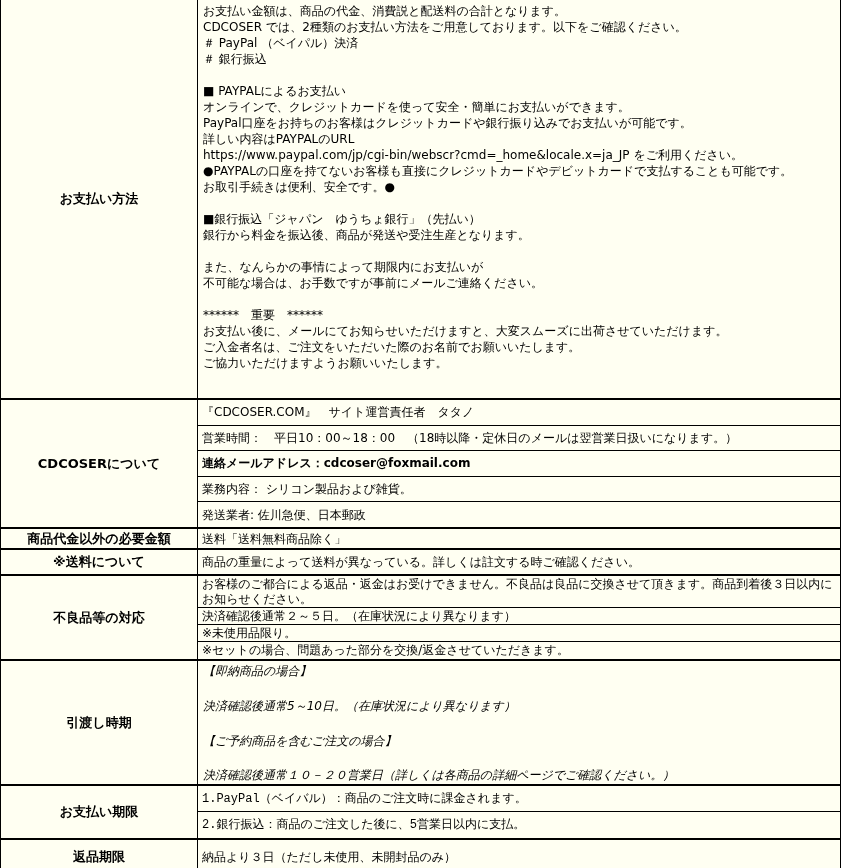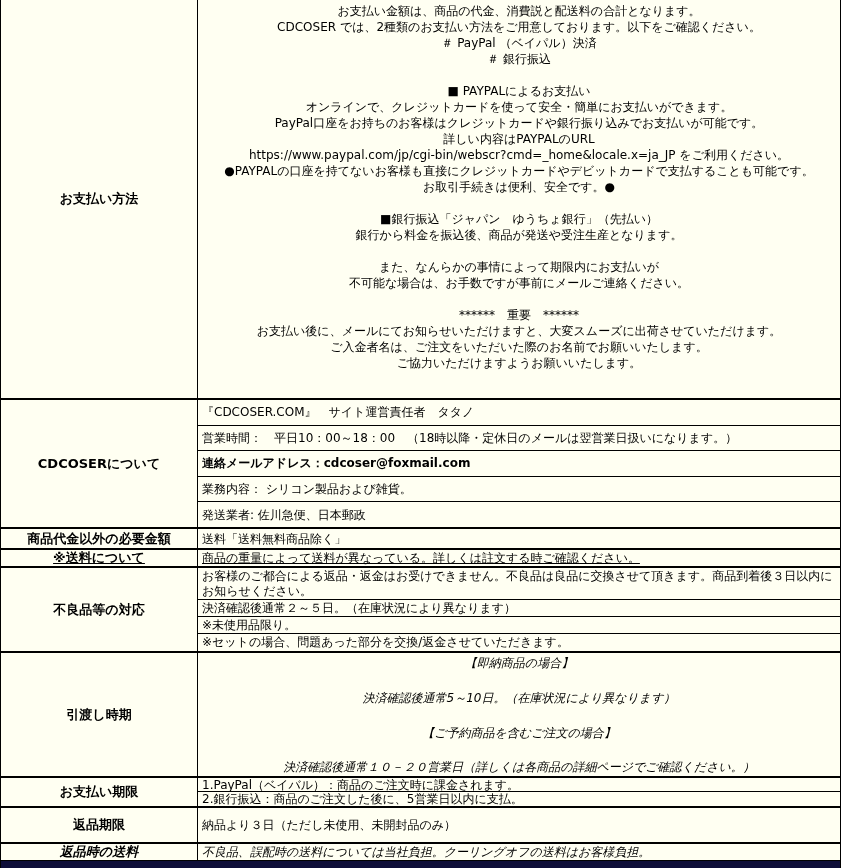--- a/index.html
+++ b/index.html
@@ -35,21 +35,21 @@
     padding: 2px;
     box-sizing: border-box;
   }
   .ccell {
     flex: 1;
     min-width: 0;
     font-size: 12px;
     box-sizing: border-box;
   }
   
-  .lines { padding: 3px 5px; text-align: center; }
+  .lines { padding: 3px 5px; }
   .line {
     line-height: 16px;
     min-height: 16px;
     white-space: pre-wrap;
     word-break: break-all;
   }
   
   .subrows { display: flex; flex-direction: column; }
   .subrow {
     border-bottom: 1px solid #000;
@@ -68,27 +68,27 @@
     line-height: 14px;
   }
   .bold { font-weight: bold; }
 
   
   .row-payment { height: 398px; }
   .row-payment .ccell { overflow: hidden; }
   .row-about { height: 129px; }
   .row-about .subrow { flex: 1; }
   .row-fees { height: 21px; }
-  .row-ship { height: 18px; text-decoration: underline; }
+  .row-ship { height: 26px; }
   .row-defect .subrow-wrap { display: block; line-height: 14.5px; padding: 1px 4px; }
   .row-defect .subrow-thin { height: 17px; line-height: 13px; padding: 0 4px; }
   .row-delivery { height: 125px; }
   .row-delivery .lines { padding: 2px 5px; }
   .row-delivery .line { line-height: 17.4px; min-height: 17.4px; font-style: italic; }
-  .row-deadline .subrow { height: 14px; line-height: 12px; padding: 0 4px; }
+  .row-deadline .subrow { height: 26px; line-height: 12px; padding: 0 4px; font-family: Liberation Mono, monospace; }
   .row-retdl { height: 36px; }
   .row-retship { height: 18px; font-style: italic; }
   .footer-bar { height: 13px; background: #0d0d38; border-top: 1px solid #000; }
 </style>
 </head>
 <body>
 
 <div class="sheet">
 
   <div class="trow row-payment">

